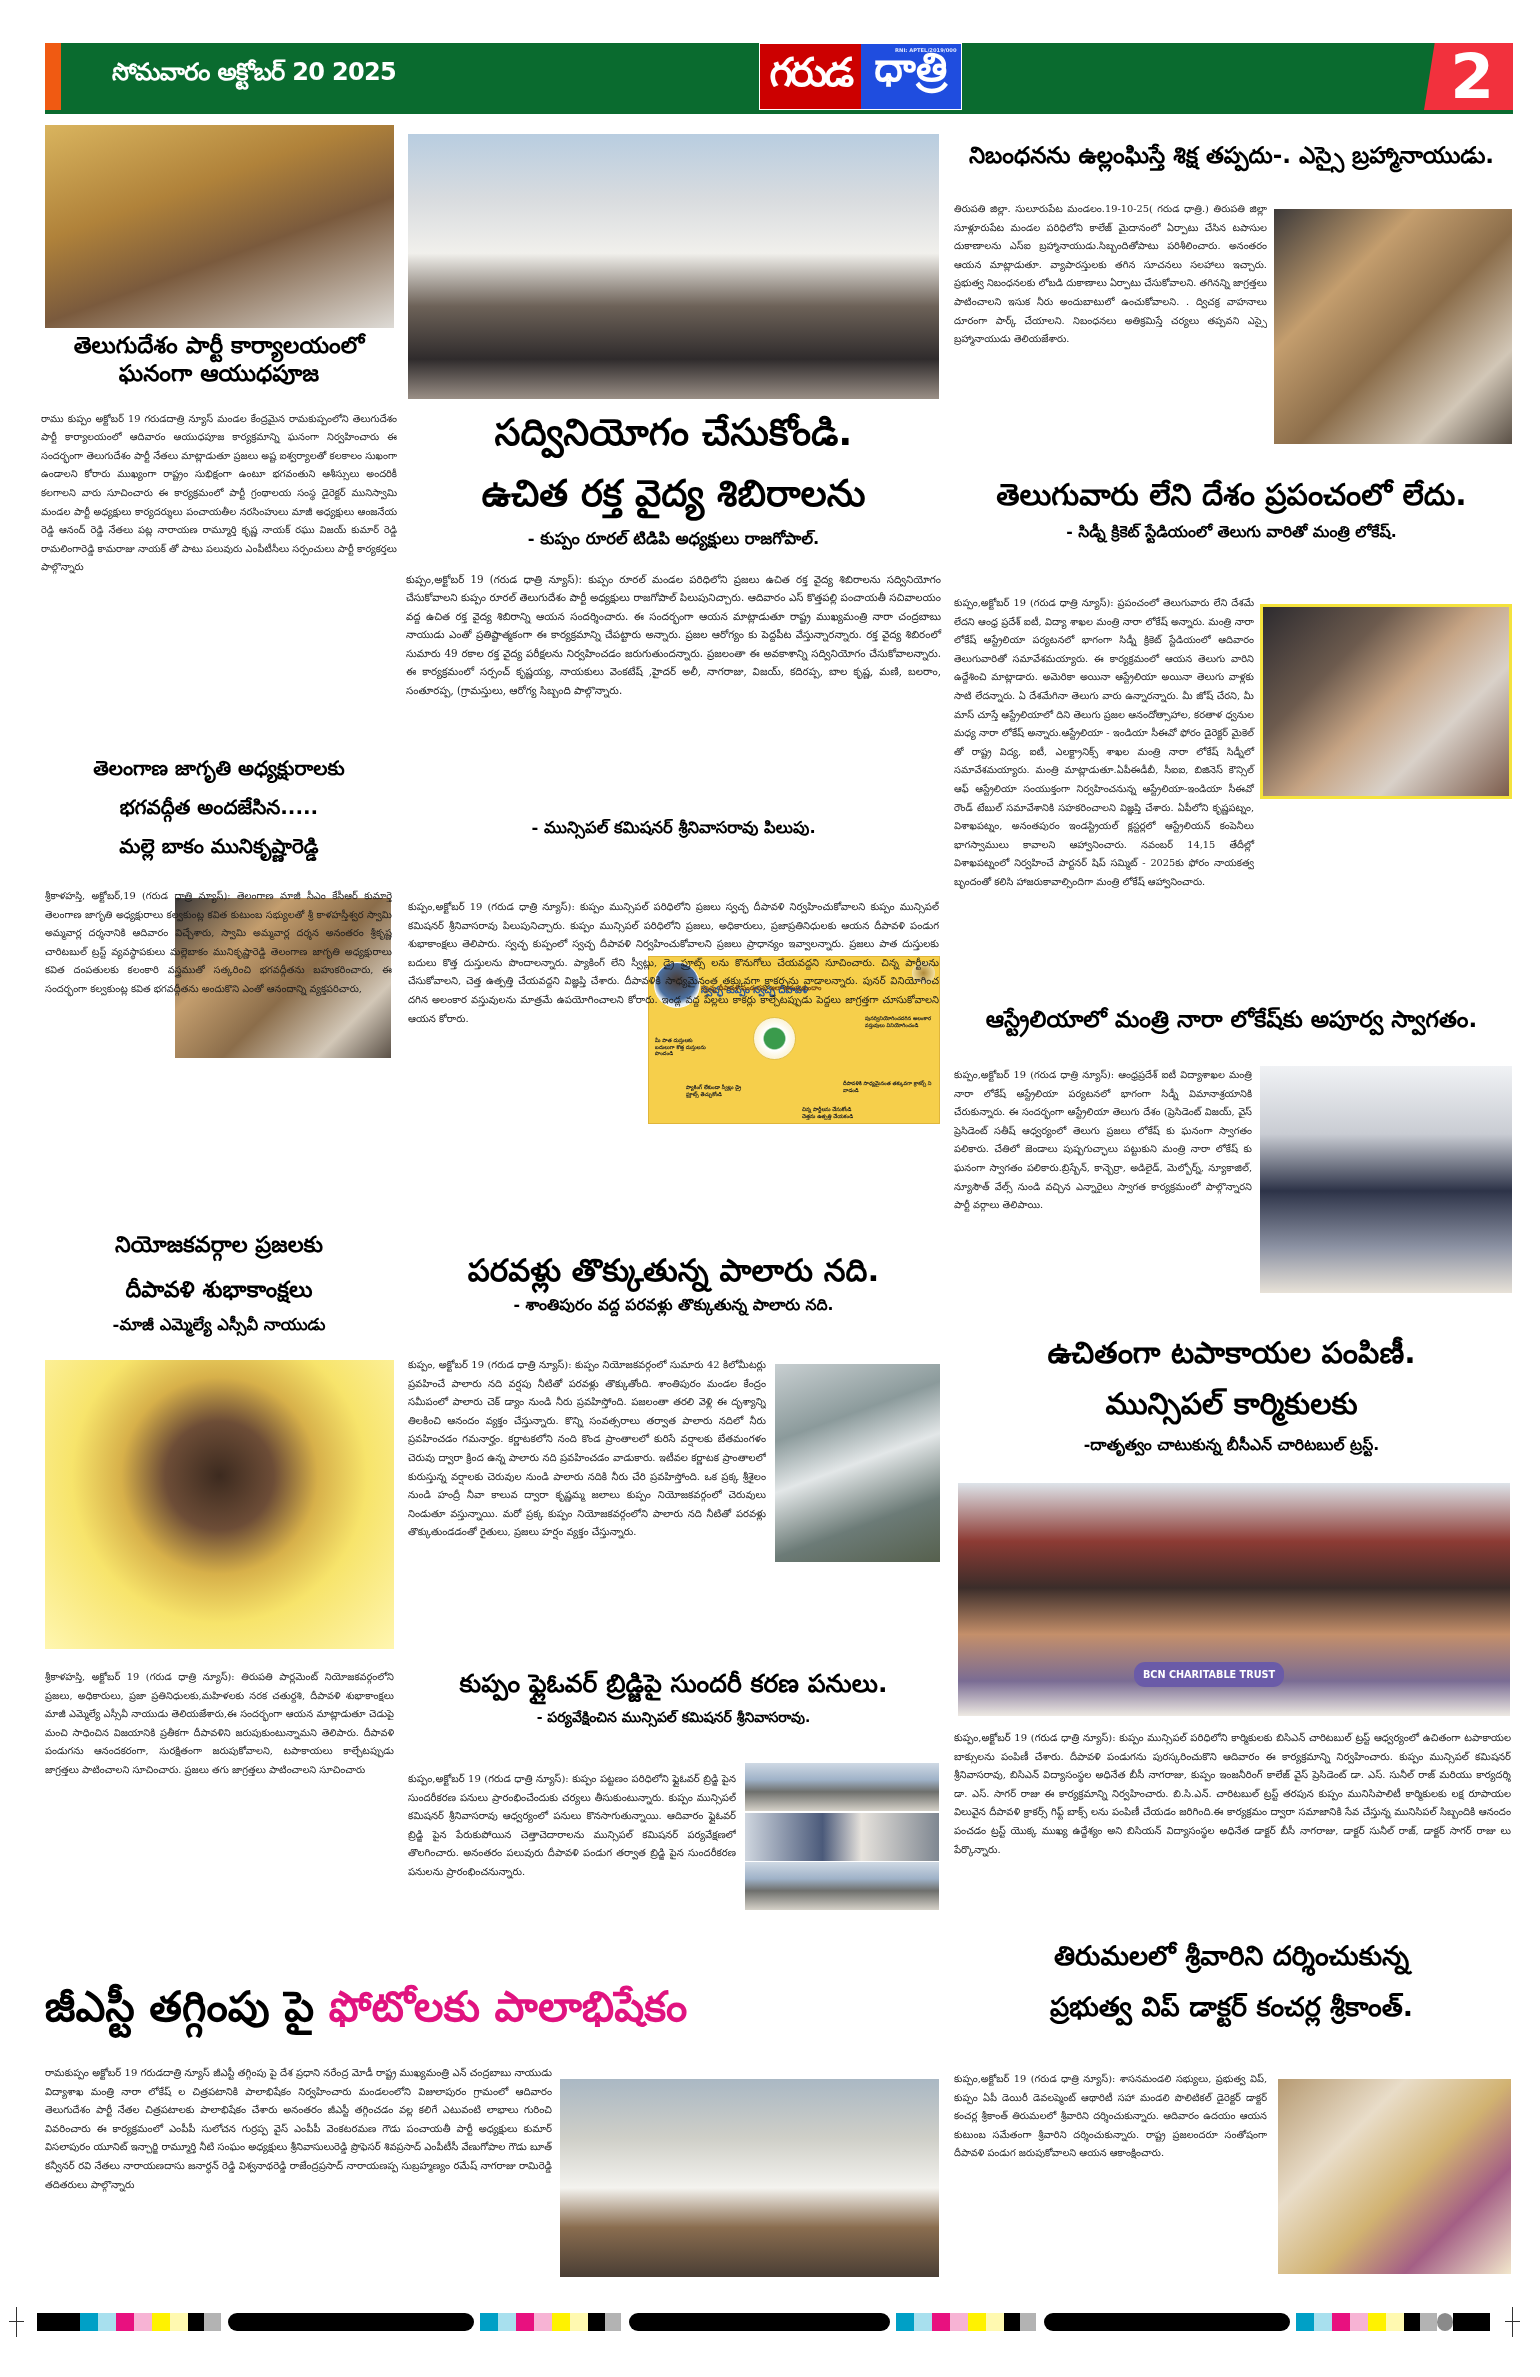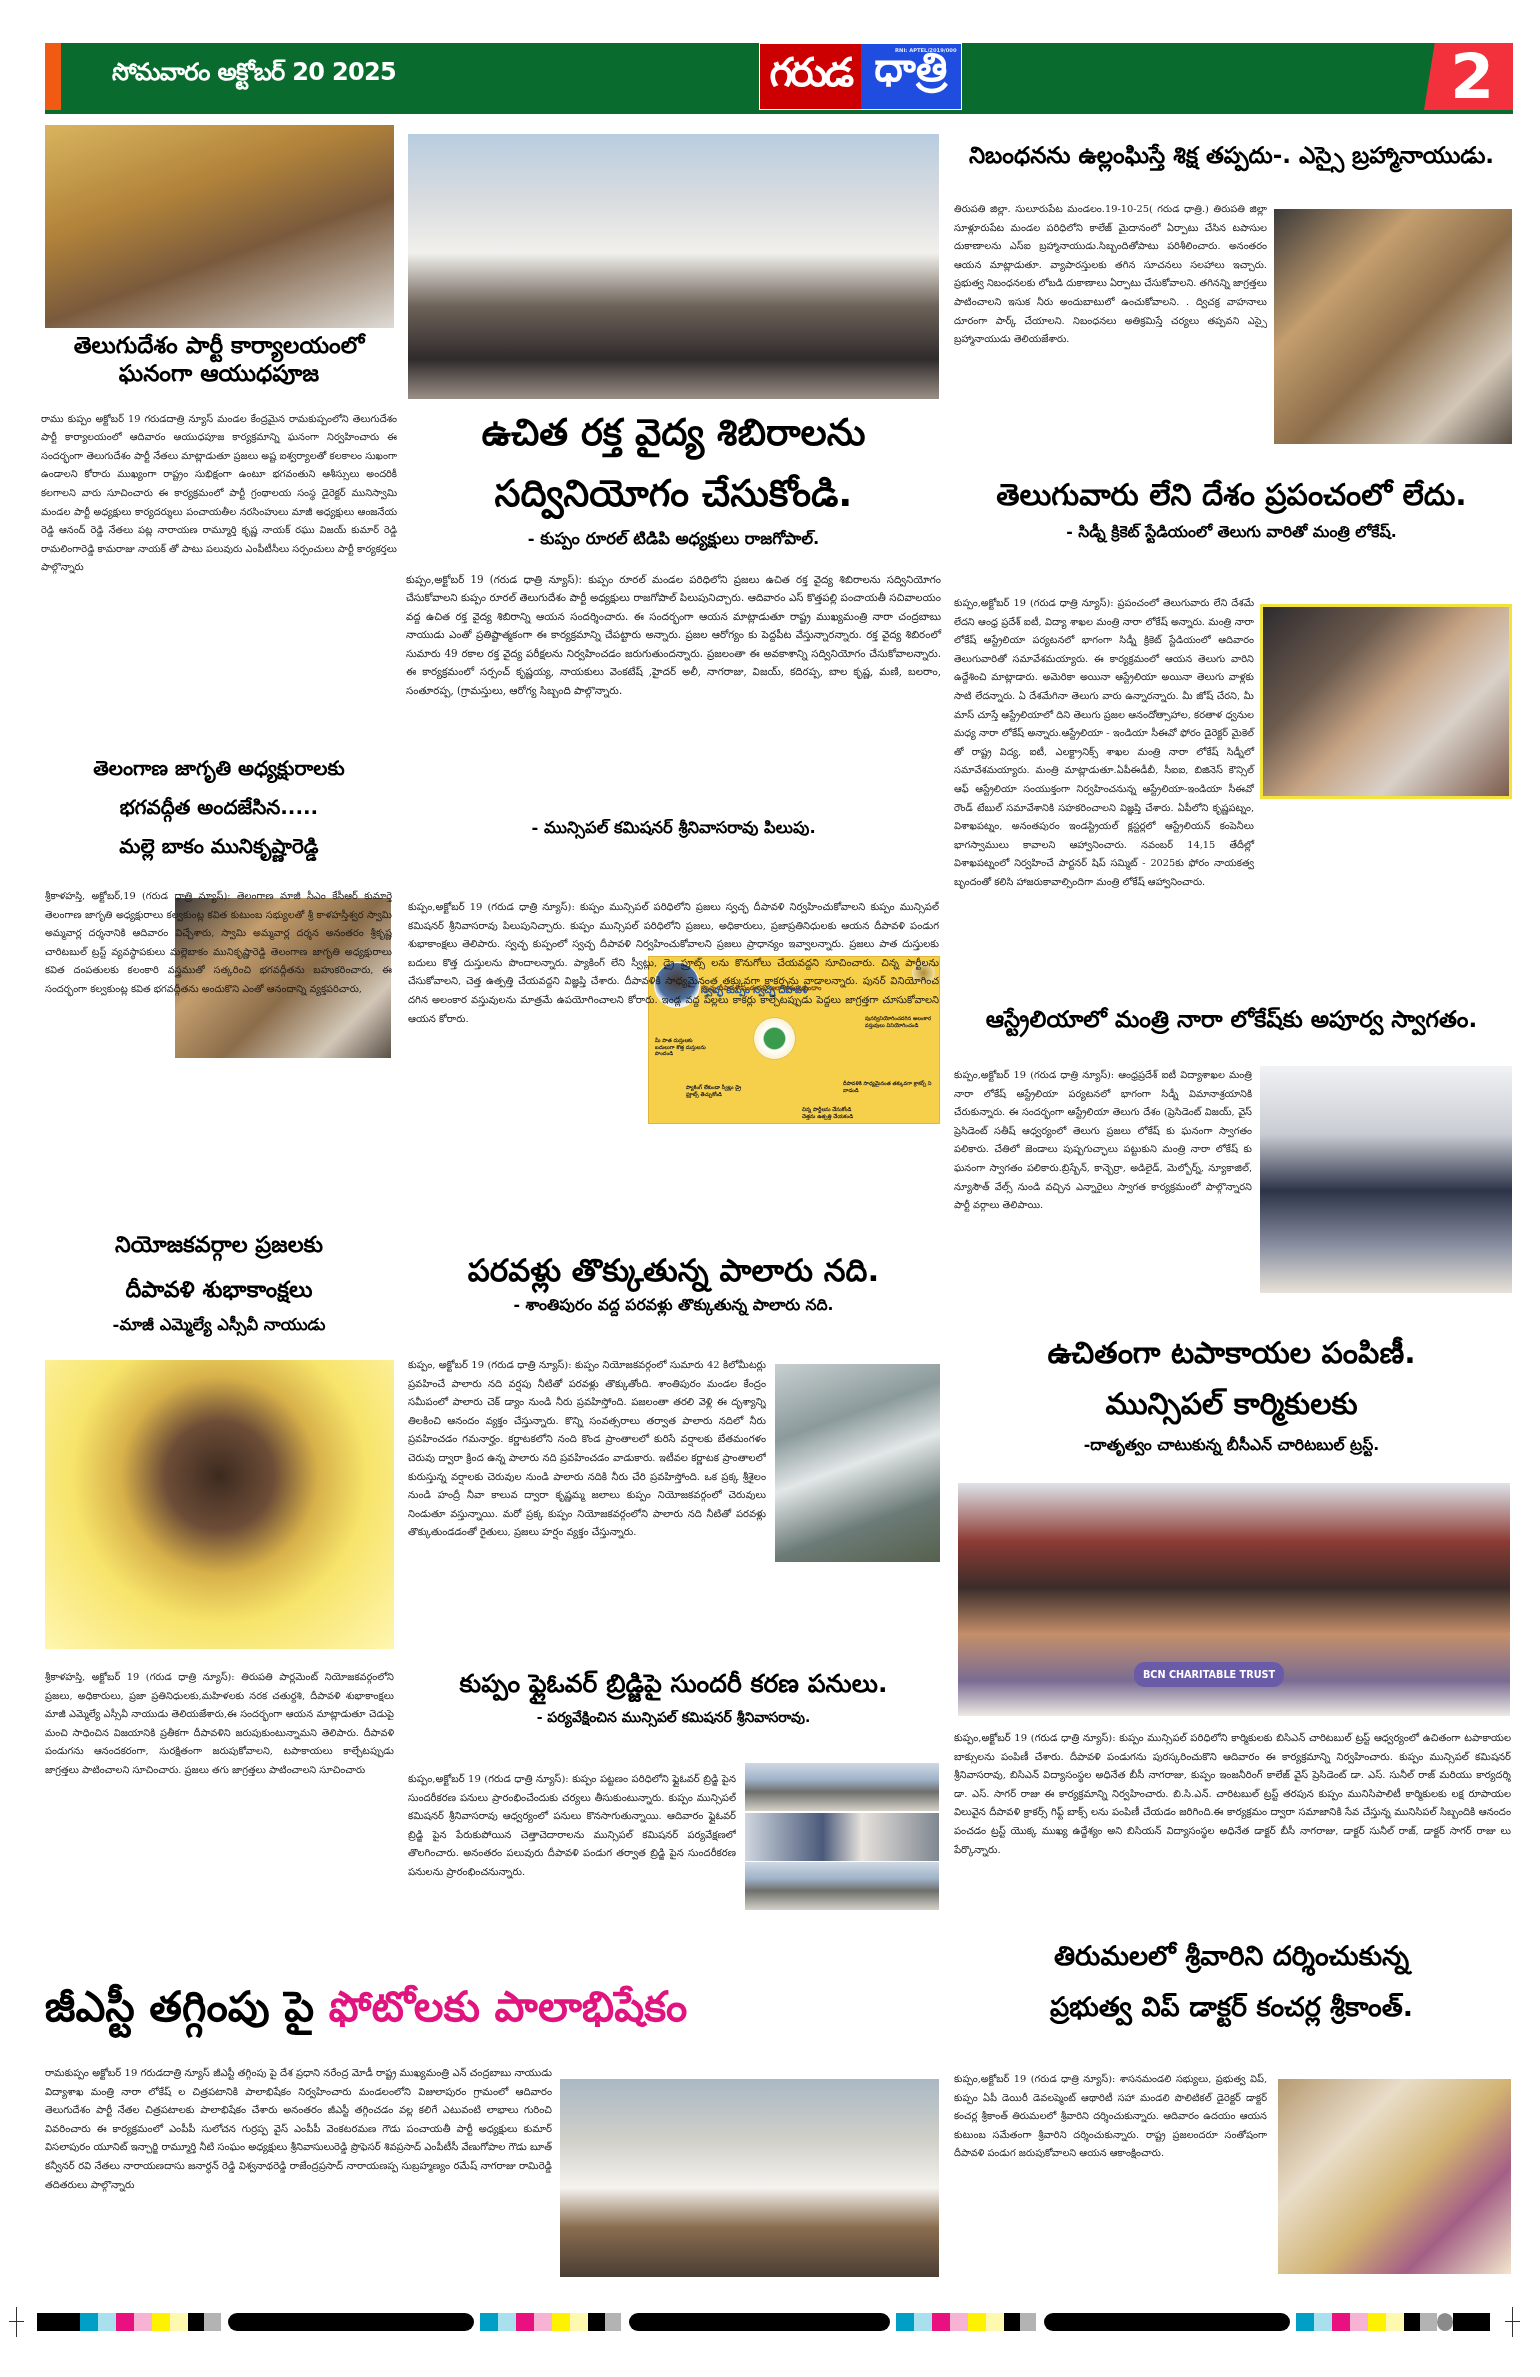--- a/index.html
+++ b/index.html
@@ -92,22 +92,22 @@
     <div>దీపావళి శుభాకాంక్షలు</div>
   </div>
   <div class="subhead" style="font-size:16.4px; margin-top:3px;">-మాజీ ఎమ్మెల్యే ఎస్సీవీ నాయుడు</div>
 </div>
 <div class="photo ph-portrait" style="left:45px; top:1360px; width:349px; height:289px;"></div>
 <div class="block body-text" style="left:45px; top:1668px; width:349px; height:306px; font-size:9.8px; line-height:18.6px; overflow:hidden;">శ్రీకాళహస్తి, అక్టోబర్ 19 (గరుడ ధాత్రి న్యూస్): తిరుపతి పార్లమెంట్ నియోజకవర్గంలోని ప్రజలు, అధికారులు, ప్రజా ప్రతినిధులకు,మహిళలకు నరక చతుర్దశి, దీపావళి శుభాకాంక్షలు మాజీ ఎమ్మెల్యే ఎస్సీవీ నాయుడు తెలియజేశారు,ఈ సందర్భంగా ఆయన మాట్లాడుతూ చెడుపై మంచి సాధించిన విజయానికి ప్రతీకగా దీపావళిని జరుపుకుంటున్నామని తెలిపారు. దీపావళి పండుగను ఆనందకరంగా, సురక్షితంగా జరుపుకోవాలని, టపాకాయలు కాల్చేటప్పుడు జాగ్రత్తలు పాటించాలని సూచించారు. ప్రజలు తగు జాగ్రత్తలు పాటించాలని సూచించారు</div>
 
 <div class="photo ph-crowd" style="left:408px; top:134px; width:531px; height:265px;"></div>
 <div class="block" style="left:406px; top:402px; width:535px;">
   <div class="headline" style="font-size:37px; line-height:61px;">
+    <div>సద్వినియోగం చేసుకోండి.</div>
     <div>ఉచిత రక్త వైద్య శిబిరాలను</div>
-    <div>సద్వినియోగం చేసుకోండి.</div>
   </div>
   <div class="subhead" style="font-size:16.4px; margin-top:4.5px;">- కుప్పం రూరల్ టిడిపి అధ్యక్షులు రాజగోపాల్.</div>
   <div class="body-text" style="margin-top:18px; font-size:10.3px; line-height:18.6px;">కుప్పం,అక్టోబర్ 19 (గరుడ ధాత్రి న్యూస్): కుప్పం రూరల్ మండల పరిధిలోని ప్రజలు ఉచిత రక్త వైద్య శిబిరాలను సద్వినియోగం చేసుకోవాలని కుప్పం రూరల్ తెలుగుదేశం పార్టీ అధ్యక్షులు రాజగోపాల్ పిలుపునిచ్చారు. ఆదివారం ఎస్ కొత్తపల్లి పంచాయతీ సచివాలయం వద్ద ఉచిత రక్త వైద్య శిబిరాన్ని ఆయన సందర్శించారు. ఈ సందర్భంగా ఆయన మాట్లాడుతూ రాష్ట్ర ముఖ్యమంత్రి నారా చంద్రబాబు నాయుడు ఎంతో ప్రతిష్టాత్మకంగా ఈ కార్యక్రమాన్ని చేపట్టారు అన్నారు. ప్రజల ఆరోగ్యం కు పెద్దపీట వేస్తున్నారన్నారు. రక్త వైద్య శిబిరంలో సుమారు 49 రకాల రక్త వైద్య పరీక్షలను నిర్వహించడం జరుగుతుందన్నారు. ప్రజలంతా ఈ అవకాశాన్ని సద్వినియోగం చేసుకోవాలన్నారు. ఈ కార్యక్రమంలో సర్పంచ్ కృష్ణయ్య, నాయకులు వెంకటేష్ ,హైదర్ అలీ, నాగరాజు, విజయ్, కదిరప్ప, బాల కృష్ణ, మణి, బలరాం, సంతూరప్ప, (గ్రామస్తులు, ఆరోగ్య సిబ్బంది పాల్గొన్నారు.</div>
 </div>
 
 <div class="block" style="left:406px; top:812px; width:535px;">
   <div class="subhead" style="font-size:16.4px; margin-top:6px;">- మున్సిపల్ కమిషనర్ శ్రీనివాసరావు పిలుపు.</div>
 </div>
 <div class="photo poster" style="left:648px; top:956px; width:292px; height:168px;">
   <div class="avatar"></div>

